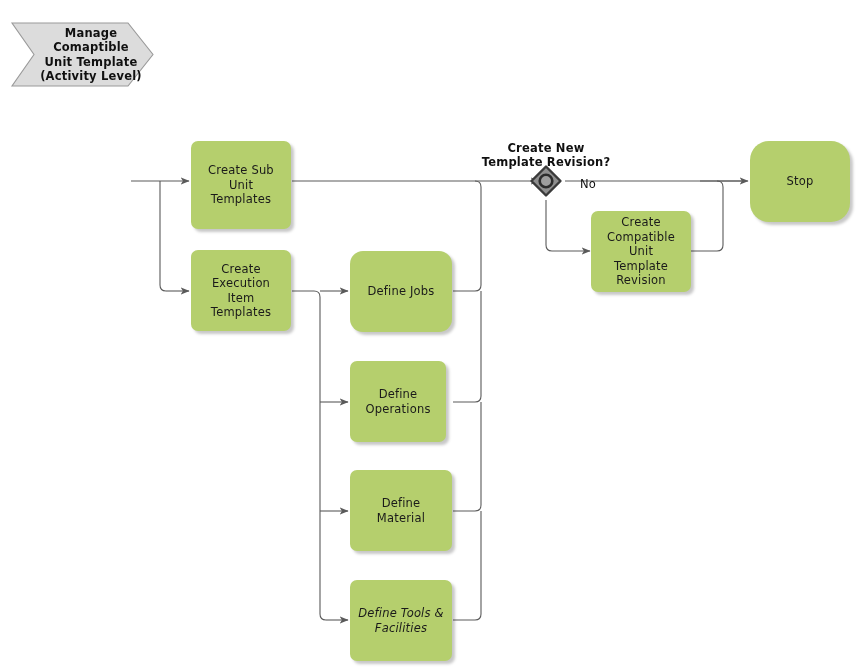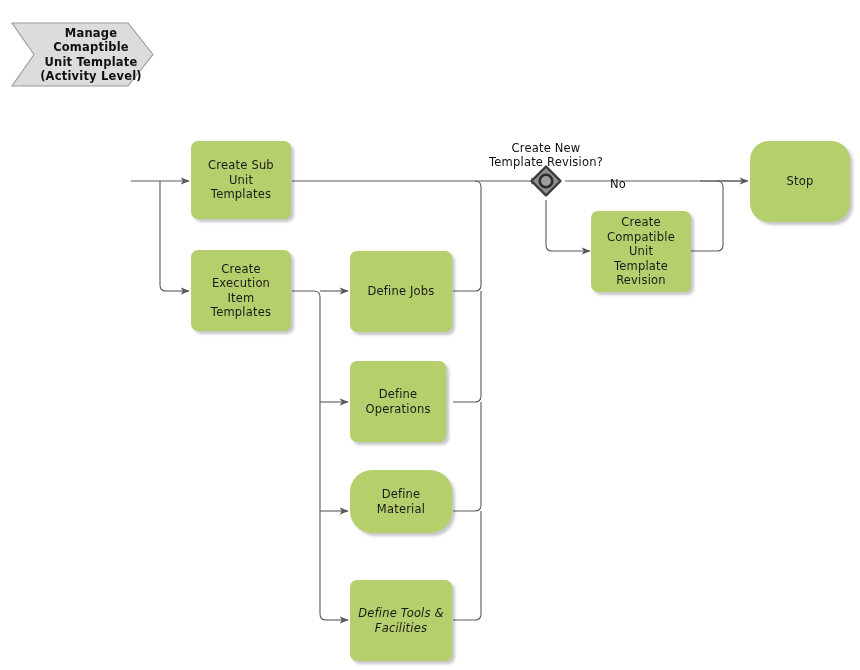--- a/index.html
+++ b/index.html
@@ -48,21 +48,21 @@
   
   .txt{
     position:absolute;
     color:#101010;
     font-size:11.5px;
     line-height:14.5px;
     letter-spacing:0.2px;
     text-align:center;
     white-space:pre-line;
   }
-  .txt.left{text-align:center;margin-left:37px;}
+  .txt.left{text-align:right;}
 </style>
 </head>
 <body>
 
 <div id="canvas">
 
   <svg class="svg-layer" viewBox="0 0 860 670" width="860" height="670">
     <defs>
       <marker id="arrow" markerWidth="9" markerHeight="8" refX="8.4" refY="4" orient="auto" markerUnits="userSpaceOnUse">
         <path d="M0,0.4 L9,4 L0,7.6 L2.3,4 Z" fill="#5a5a5a"></path>
@@ -105,41 +105,41 @@
   <div class="banner" style="left:8px;top:20px;width:148px;height:69px;">
     <svg class="banner-shape" viewBox="0 0 148 69" preserveAspectRatio="none">
       <path d="M4,3 L120,3 L145,34.5 L120,66 L4,66 L26,34.5 Z" fill="#dcdcdc" stroke="#9a9a9a" stroke-width="1.1"></path>
     </svg>
     <span class="lbl">Manage Comaptible
 Unit Template
 (Activity Level)</span>
   </div>
 
 
-  <div class="node" style="left:191px;top:141px;width:100px;height:78px;">
+  <div class="node" style="left:191px;top:141px;width:100px;height:88px;">
     <span class="lbl">Create Sub Unit
 Templates</span>
   </div>
 
   <div class="node" style="left:191px;top:250px;width:100px;height:81px;">
     <span class="lbl">Create
 Execution Item
 Templates</span>
   </div>
 
-  <div class="node" style="left:350px;top:251px;width:102px;height:81px;">
+  <div class="node" style="left:350px;top:251px;width:102px;height:81px;border-radius:13px;">
     <span class="lbl">Define Jobs</span>
   </div>
 
   <div class="node" style="left:350px;top:361px;width:96px;height:81px;">
     <span class="lbl">Define
 Operations</span>
   </div>
 
-  <div class="node" style="left:350px;top:470px;width:102px;height:63px;border-radius:22px;">
+  <div class="node" style="left:350px;top:470px;width:102px;height:81px;">
     <span class="lbl">Define Material</span>
   </div>
 
   <div class="node" style="left:350px;top:580px;width:102px;height:81px;font-style:italic;">
     <span class="lbl">Define Tools &amp;
 Facilities</span>
   </div>
 
   <div class="node" style="left:591px;top:211px;width:100px;height:81px;">
     <span class="lbl">Create
@@ -152,21 +152,21 @@
     <span class="lbl">Stop</span>
   </div>
 
   <div class="gateway" style="left:527px;top:162px;">
     <svg width="38" height="38" viewBox="0 0 38 38">
       <path d="M19,4.5 L33.5,19 L19,33.5 L4.5,19 Z" fill="#8f8f8f" stroke="#3a3a3a" stroke-width="2.4" stroke-linejoin="round"></path>
       <circle cx="19" cy="19" r="6.3" fill="#9d9d9d" stroke="#2c2c2c" stroke-width="2.6"></circle>
     </svg>
   </div>
 
-  <div class="txt" style="left:469px;top:126px;width:154px;">
+  <div class="txt" style="left:469px;top:126px;width:154px;font-weight:bold;">
     <span>Create New
 Template Revision?</span>
   </div>
 
   <div class="txt left" style="left:566px;top:162px;width:30px;">
     <span>No</span>
   </div>
 
 </div>
 

